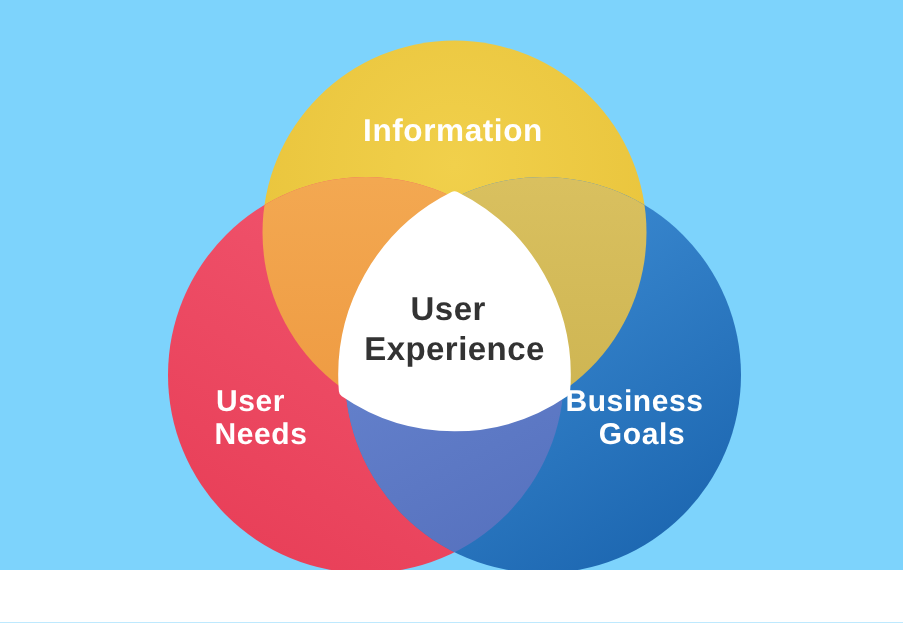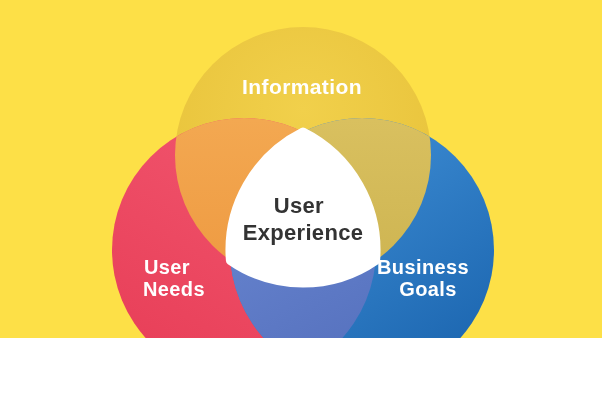--- a/index.html
+++ b/index.html
@@ -3,22 +3,22 @@
 <meta charset="utf-8">
 <style>
   html, body {
     margin: 0;
     padding: 0;
     background: #ffffff;
   }
   .stage {
     position: relative;
     width: 602px;
-    height: 338px;
-    background: #fde047;
+    height: 380px;
+    background: #7dd3fc;
     overflow: hidden;
     font-family: "Liberation Sans", sans-serif;
   }
   svg { display: block; }
   .set-label {
     font-family: "Liberation Sans", sans-serif;
     font-weight: bold;
     font-size: 20px;
     letter-spacing: 0.4px;
   }

